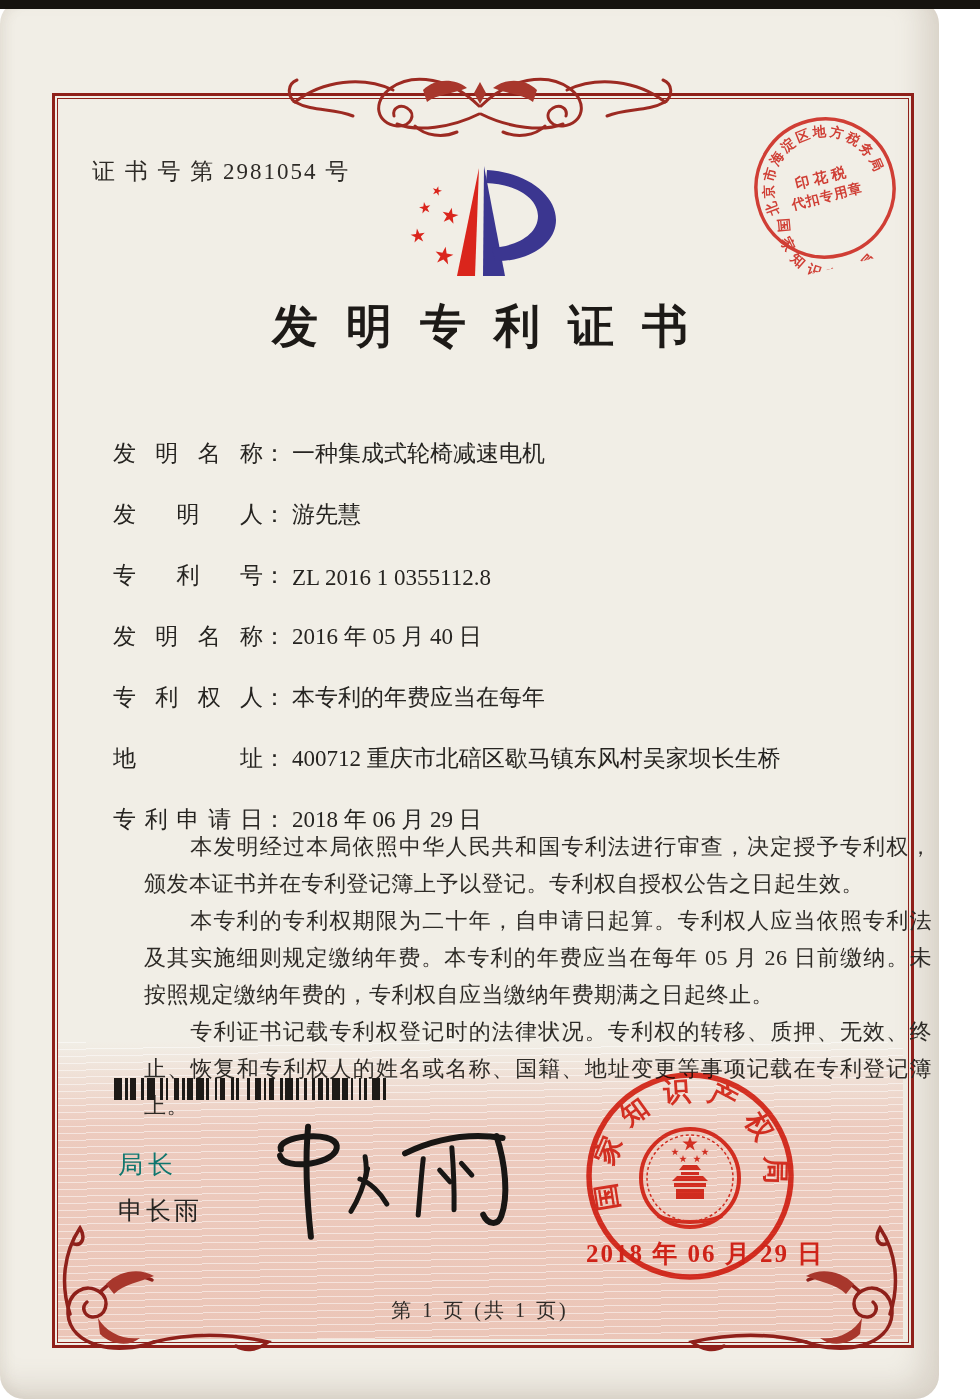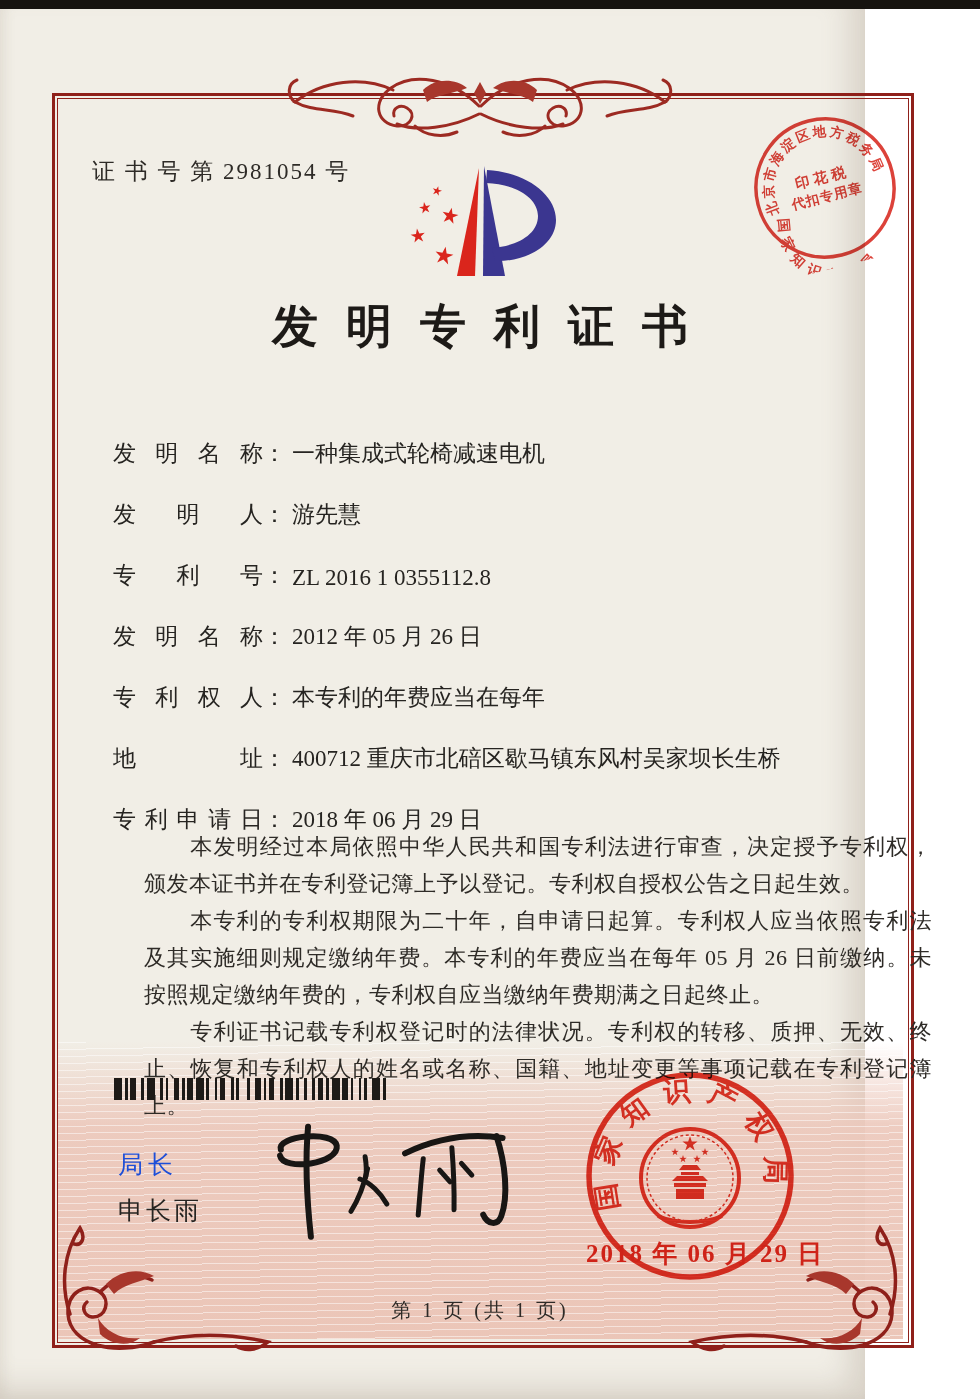--- a/index.html
+++ b/index.html
@@ -1,19 +1,19 @@
 <!DOCTYPE html>
 <html lang="zh"><head>
 <meta charset="utf-8">
 <style>
   html,body{margin:0;padding:0;}
   body{width:980px;height:1399px;overflow:hidden;
        font-family:"Liberation Serif","DejaVu Serif",serif;}
-  .page{position:relative;width:865px;height:1399px;background:#f1eee6;
-        box-shadow:inset -16px -12px 28px rgba(135,118,98,.22), inset 5px 0 12px rgba(135,118,98,.10);}
+  .page{position:relative;width:939px;height:1399px;background:#f1eee6;
+        box-shadow:inset -16px -12px 28px rgba(135,118,98,.22), inset 5px 0 12px rgba(135,118,98,.10);border-radius:24px;}
   .top-edge{position:absolute;left:0;top:0;width:980px;height:9px;background:#16130f;}
   
   .frame{position:absolute;left:52px;top:93px;width:856px;height:1249px;
          border:3px solid #8f201a;pointer-events:none;z-index:3;}
   .frame::before{content:"";position:absolute;inset:2px;border:1px solid #8f201a;}
   
   .guilloche{position:absolute;left:57px;top:1042px;width:846px;height:297px;z-index:1;
     background:
       repeating-linear-gradient(179deg, rgba(255,255,255,.5) 0 1px, rgba(255,255,255,0) 1px 7px),
       linear-gradient(180deg, rgba(237,203,190,0) 0px, rgba(236,199,186,.9) 85px, rgba(235,196,182,.96) 100%);}
@@ -25,21 +25,21 @@
   .frow{display:flex;align-items:flex-end;height:31px;margin-bottom:30px;white-space:nowrap;}
   .flabel{display:inline-block;width:150px;text-align:justify;text-align-last:justify;}
   .colon{display:inline-block;margin-right:6px;}
   .fpair1{display:inline-flex;flex:0 0 390px;}
   .body-text{left:100px;top:828px;width:788px;color:#2e2b27;font-size:22px;line-height:37px;
              text-align:justify;letter-spacing:.5px;margin-left:44px;}
   .body-text p{margin:0;text-indent:2.1em;}
   .barcode{left:114px;top:1078px;width:272px;height:22px;display:flex;}
   .barcode span{height:100%;}
   .barcode span.b{background:#1d1a17;}
-  .sig-title{left:118px;top:1148px;font-size:25px;letter-spacing:5px;color:#1d4ed8;}
+  .sig-title{left:118px;top:1148px;font-size:25px;letter-spacing:5px;color:#0f766e;}
   .sig-name{left:118px;top:1194px;font-size:25px;letter-spacing:3px;color:#262421;}
   .signature-svg{left:248px;top:1116px;transform:rotate(-2deg);}
   .logo{left:380px;top:142px;}
   .tax-stamp{left:745px;top:108px;transform:rotate(-14deg);opacity:.88;mix-blend-mode:multiply;}
   .seal{left:580px;top:1066px;opacity:.94;mix-blend-mode:multiply;}
   .seal-date{left:586px;top:1237px;width:230px;font-size:25px;letter-spacing:2px;color:#cf2318;
              font-weight:700;white-space:nowrap;z-index:5;}
   .footer{left:52px;top:1297px;width:856px;text-align:center;font-size:20px;letter-spacing:3px;color:#2e2b27;}
   .ornament{position:absolute;z-index:4;pointer-events:none;}
   .orn-top{left:265px;top:62px;}
@@ -139,21 +139,21 @@
         <span>游先慧</span>
     </div>
     <div class="frow">
       <span class="flabel">专利号</span>
         <span class="colon">：</span>
         <span>ZL 2016 1 0355112.8</span>
     </div>
     <div class="frow">
       <span class="flabel">发明名称</span>
         <span class="colon">：</span>
-        <span>2012 年 05 月 26 日</span>
+        <span>2016 年 05 月 40 日</span>
     </div>
     <div class="frow">
       <span class="flabel">专利权人</span>
         <span class="colon">：</span>
         <span>本专利的年费应当在每年</span>
     </div>
     <div class="frow">
       <span class="flabel">地址</span>
         <span class="colon">：</span>
         <span>400712  重庆市北碚区歇马镇东风村吴家坝长生桥</span>

